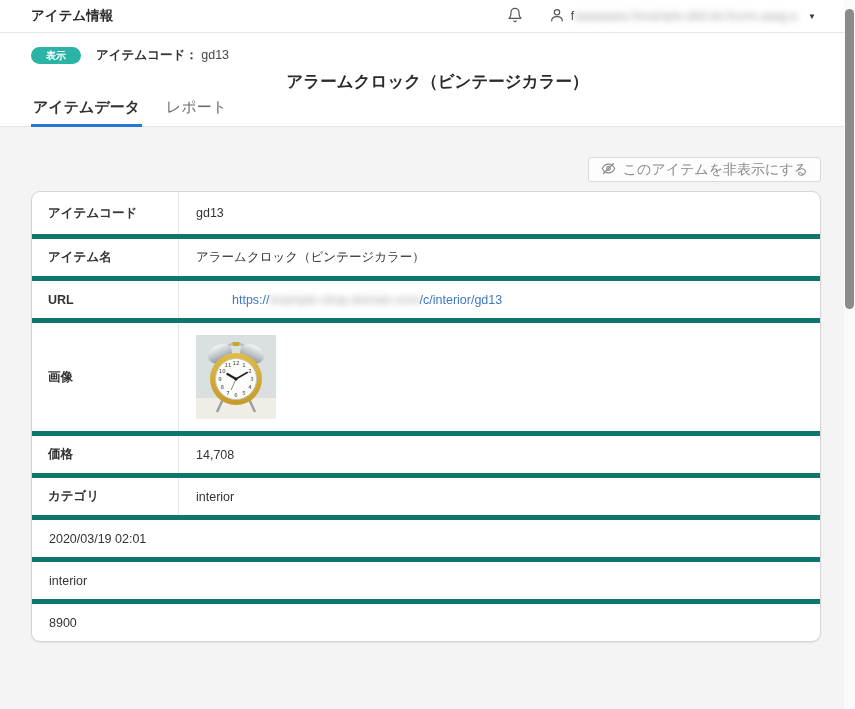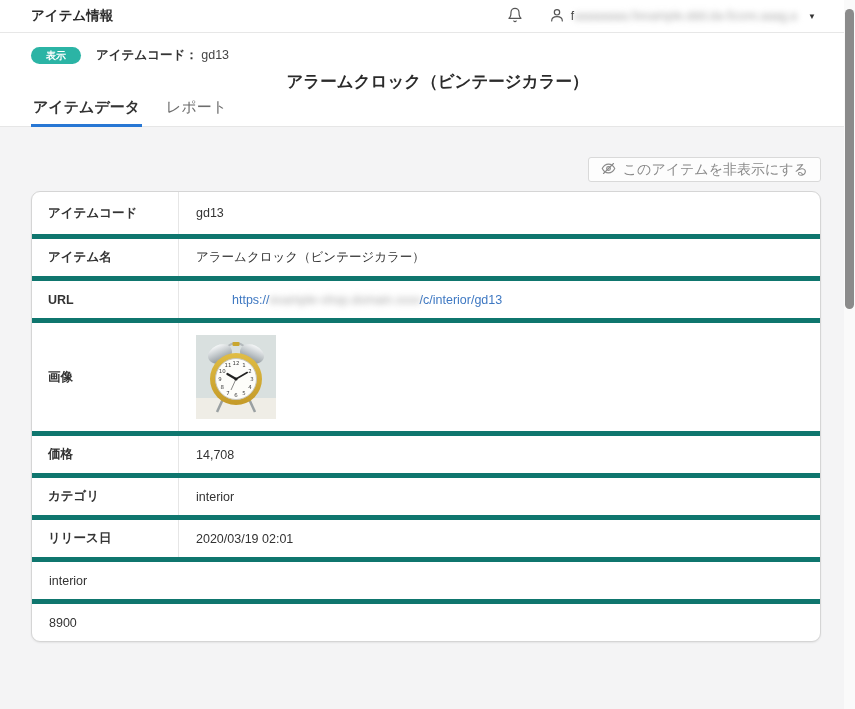--- a/index.html
+++ b/index.html
@@ -220,21 +220,20 @@
             <span>14,708</span>
           </div>
         </div>
         <div class="info-row">
           <div class="cell-label">カテゴリ</div>
           <div class="cell-value">
             <span>interior</span>
           </div>
         </div>
         <div class="info-row">
-          <div class="cell-label">リリース日</div>
           <div class="cell-value">
             <span>2020/03/19 02:01</span>
           </div>
         </div>
         <div class="info-row">
           <div class="cell-value">
             <span>interior</span>
           </div>
         </div>
         <div class="info-row">

